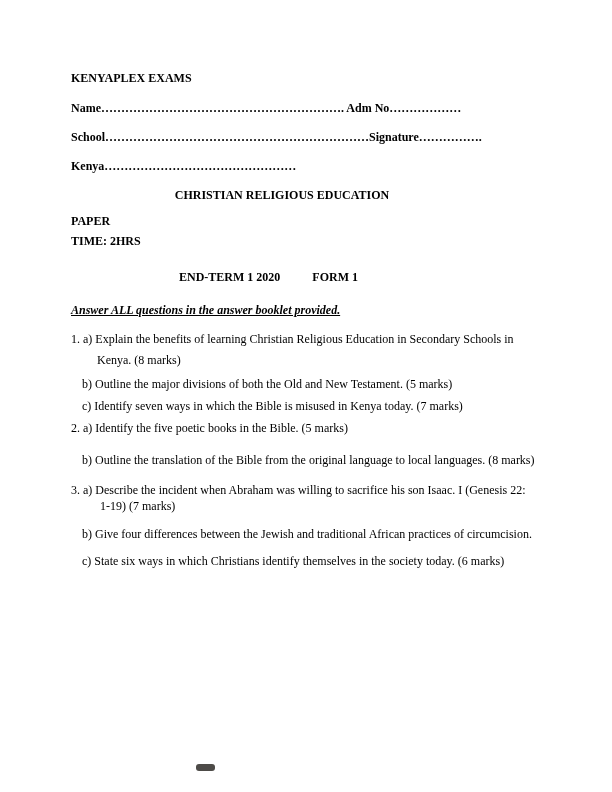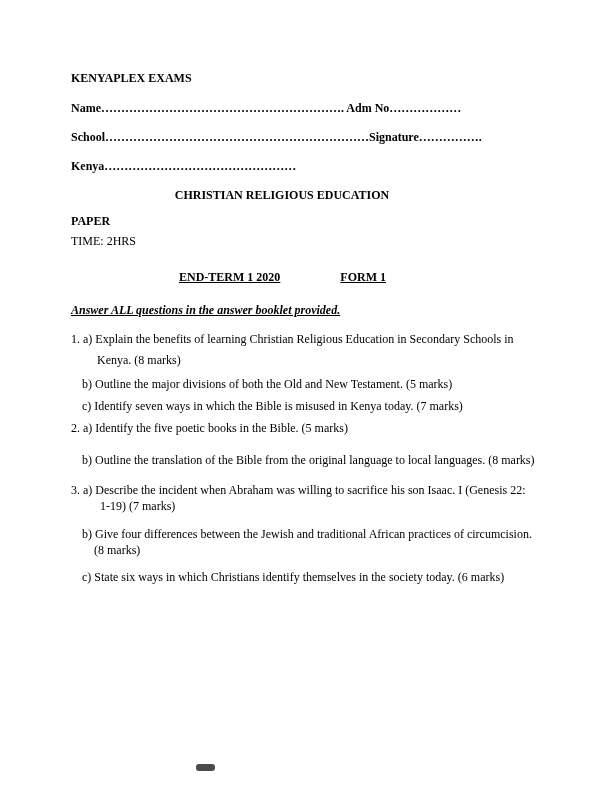--- a/index.html
+++ b/index.html
@@ -37,30 +37,29 @@
     font-weight: bold;
     margin: 0 0 10px 0;
     white-space: nowrap;
     text-align: center;
   }
   .paper-label {
     font-weight: bold;
     margin: 0 0 4px 0;
   }
   .time-label {
-    font-weight: normal;
+    font-weight: bold;
     margin: 0 0 20px 0;
   }
   .center-line {
     font-weight: bold;
     margin: 0 0 17px 108px;
     display: flex;
-    gap: 60px;
+    gap: 32px;
     white-space: nowrap;
-    text-decoration: underline;
   }
   .instruction {
     font-weight: bold;
     font-style: italic;
     text-decoration: underline;
     margin: 0 0 13px 0;
     white-space: nowrap;
   }
 
   .qline { white-space: nowrap; }
@@ -123,21 +122,20 @@
 
       <div>
         <p class="qline mt6">2. a) Identify the five poetic books in the Bible. (5 marks)</p>
         <p class="qline sub mt16">b) Outline the translation of the Bible from the original language to local languages. (8 marks)</p>
       </div>
 
       <div>
         <p class="qline mt14">3. a) Describe the incident when Abraham was willing to sacrifice his son Isaac. I (Genesis 22:</p>
         <p class="qline w2 mt0">1-19) (7 marks)</p>
         <p class="qline sub mt12">b) Give four differences between the Jewish and traditional African practices of circumcision.</p>
-        <p class="qline w3 mt0">(8 marks)</p>
         <p class="qline sub mt11">c) State six ways in which Christians identify themselves in the society today. (6 marks)</p>
       </div>
 
     </div>
   </div>
 
   <div class="artifact"></div>
 </div>
 
 </body></html>

